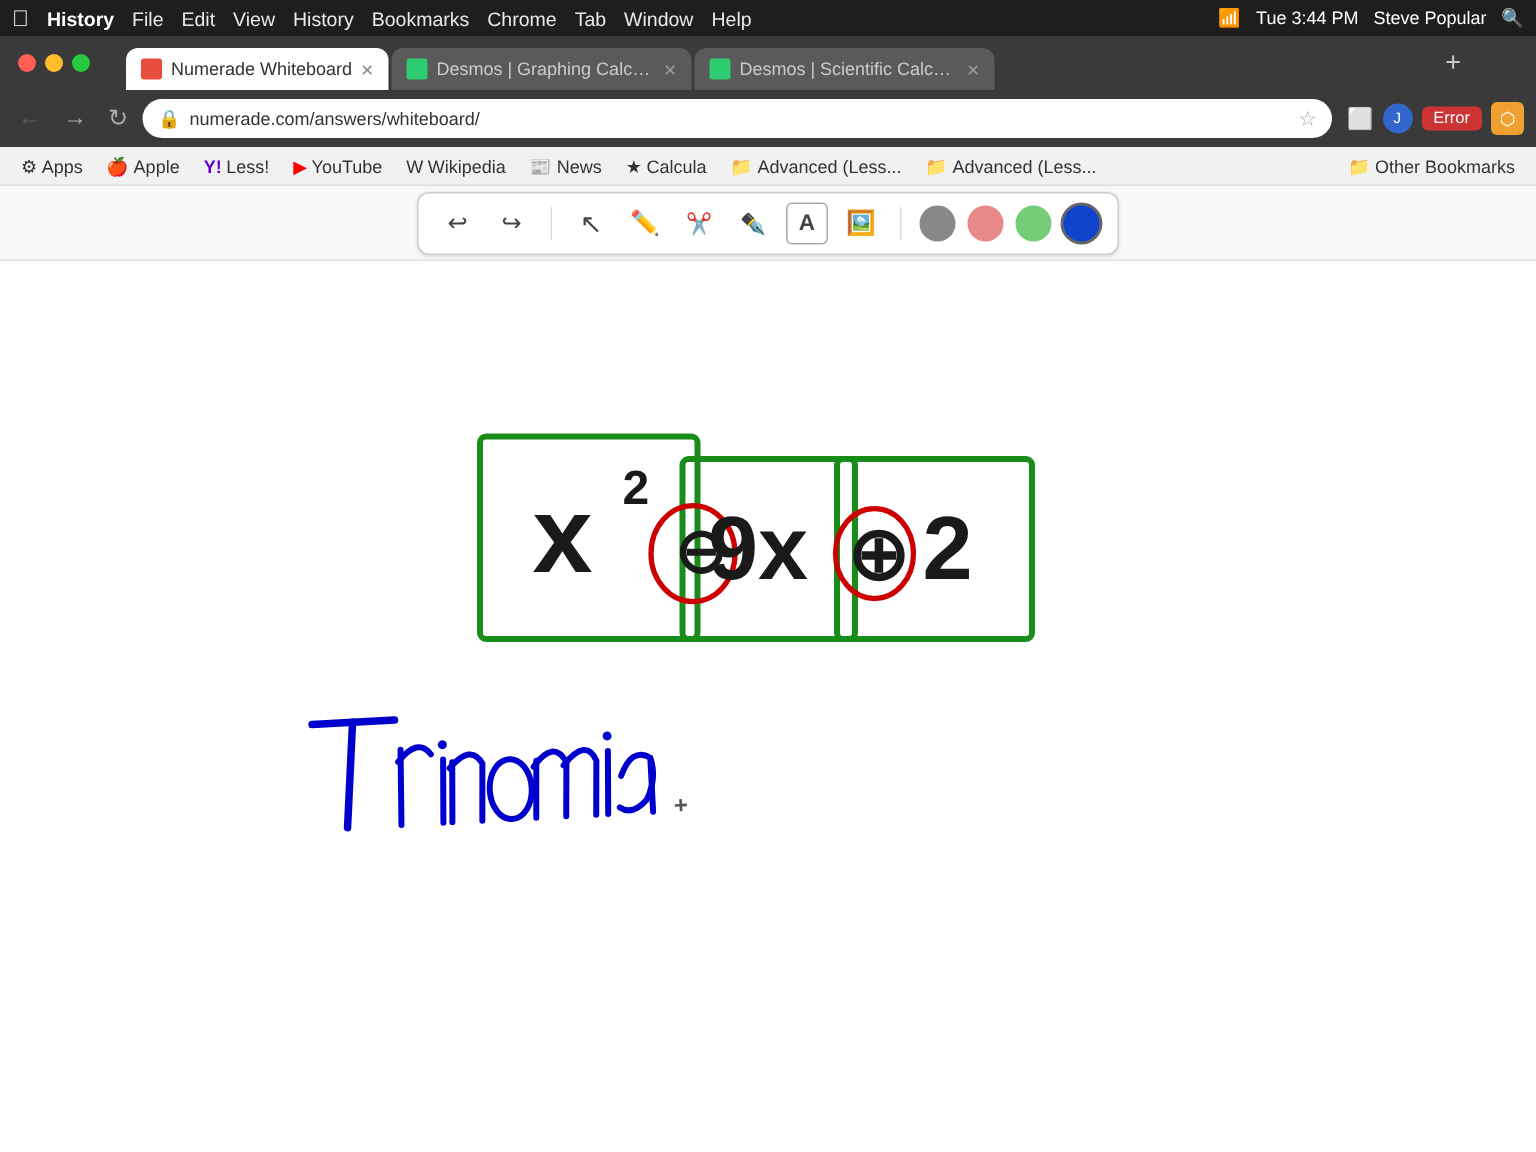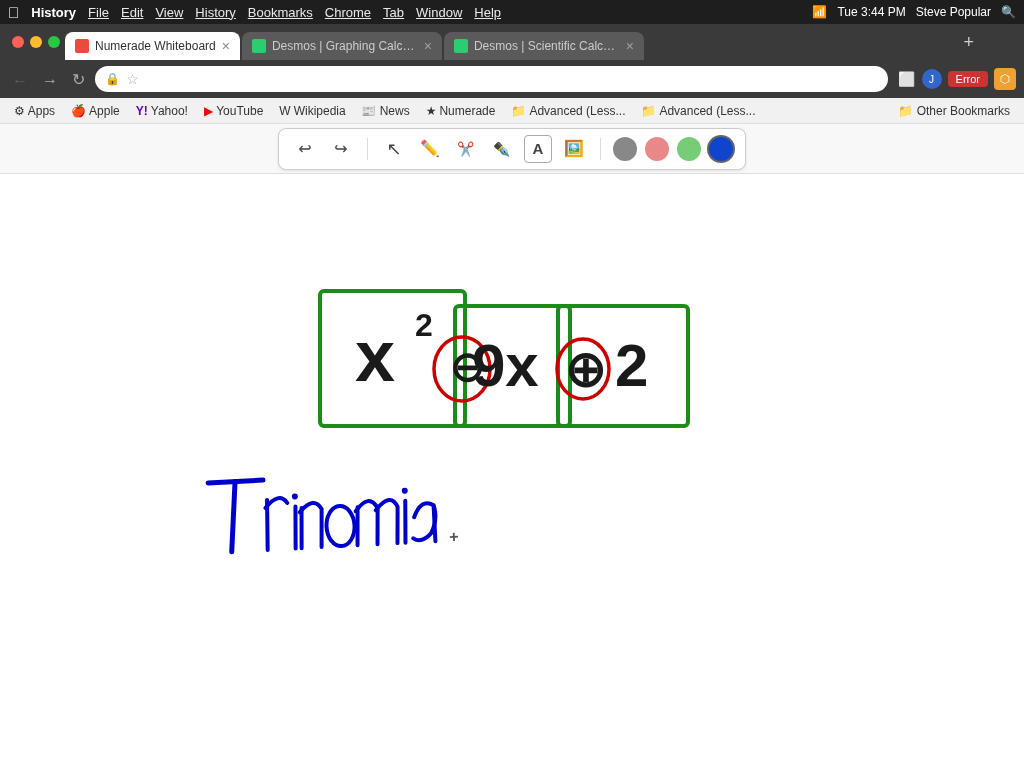--- a/index.html
+++ b/index.html
@@ -11,35 +11,35 @@
       background: #1e1e1e;
       display: flex;
       align-items: center;
       padding: 0 8px;
       color: #fff;
       font-size: 13px;
       gap: 12px;
     }
     .menubar-apple { font-size: 15px; }
     .menubar-app { font-weight: 700; }
-    .menubar-item { font-weight: 400; opacity: 0.9; text-decoration: underline; }
+    .menubar-item { font-weight: 400; opacity: 0.9; }
     .menubar-right { margin-left: auto; display: flex; align-items: center; gap: 10px; font-size: 12px; }
     .traffic-lights { display: flex; gap: 6px; align-items: center; }
     .tl { width: 12px; height: 12px; border-radius: 50%; }
     .tl-red { background: #ff5f56; }
     .tl-yellow { background: #ffbd2e; }
     .tl-green { background: #27c93f; }
 
     
     .tabbar {
       height: 36px;
       background: #3a3a3a;
       display: flex;
       align-items: flex-end;
-      padding: 0 70px 0 5px;
+      padding: 0 70px 0 24px;
       position: relative;
     }
     .tab {
       height: 28px;
       background: #f1f1f1;
       border-radius: 8px 8px 0 0;
       display: flex;
       align-items: center;
       padding: 0 10px;
       font-size: 12px;
@@ -235,20 +235,21 @@
   </div>
   <span class="tab-add">+</span>
 </div>
 
 <div class="addrbar">
   <button class="nav-btn disabled">←</button>
   <button class="nav-btn">→</button>
   <button class="nav-btn">↻</button>
   <div class="url-bar">
     <span style="color:#888;font-size:12px;">🔒</span>
+    <span class="url-text">numerade.com/answers/whiteboard/</span>
     <span class="star-icon">☆</span>
   </div>
   <div class="addrbar-icons">
     <span class="addr-icon">⬜</span>
     <div style="width:20px;height:20px;background:#3366cc;border-radius:50%;display:flex;align-items:center;justify-content:center;color:#fff;font-size:10px;cursor:pointer;">J</div>
     <div class="error-badge">Error</div>
     <div class="ext-icon">⬡</div>
   </div>
 </div>
 
@@ -256,37 +257,37 @@
   <div class="bm-item">
     <span>⚙</span>
     <span>Apps</span>
   </div>
   <div class="bm-item">
     <span>🍎</span>
     <span>Apple</span>
   </div>
   <div class="bm-item">
     <span style="color:#6600cc;font-weight:bold;">Y!</span>
-    <span>Yahoo!</span>
+    <span>Less!</span>
   </div>
   <div class="bm-item">
     <span style="color:#ff0000;">▶</span>
     <span>YouTube</span>
   </div>
   <div class="bm-item">
     <span>W</span>
     <span>Wikipedia</span>
   </div>
   <div class="bm-item">
     <span>📰</span>
     <span>News</span>
   </div>
   <div class="bm-item">
     <span>★</span>
-    <span>Numerade</span>
+    <span>Calcula</span>
   </div>
   <div class="bm-item">
     <span>📁</span>
     <span>Advanced (Less...</span>
   </div>
   <div class="bm-item">
     <span>📁</span>
     <span>Advanced (Less...</span>
   </div>
   <div class="bm-item bm-right" style="margin-left:auto;">

